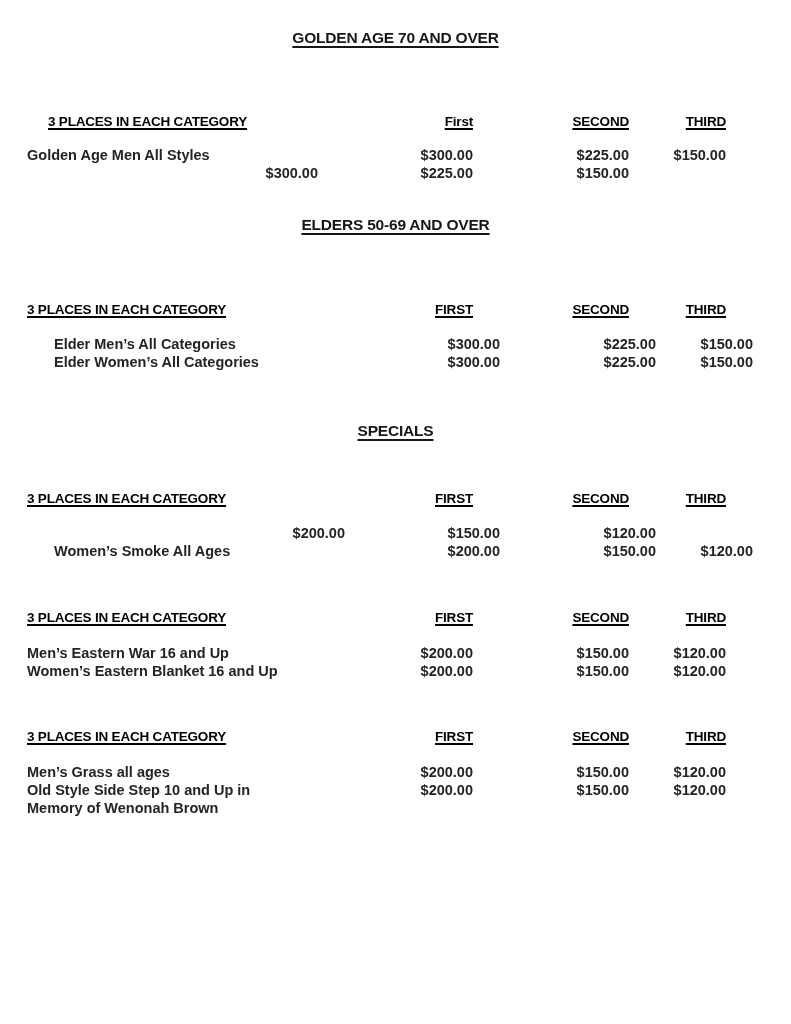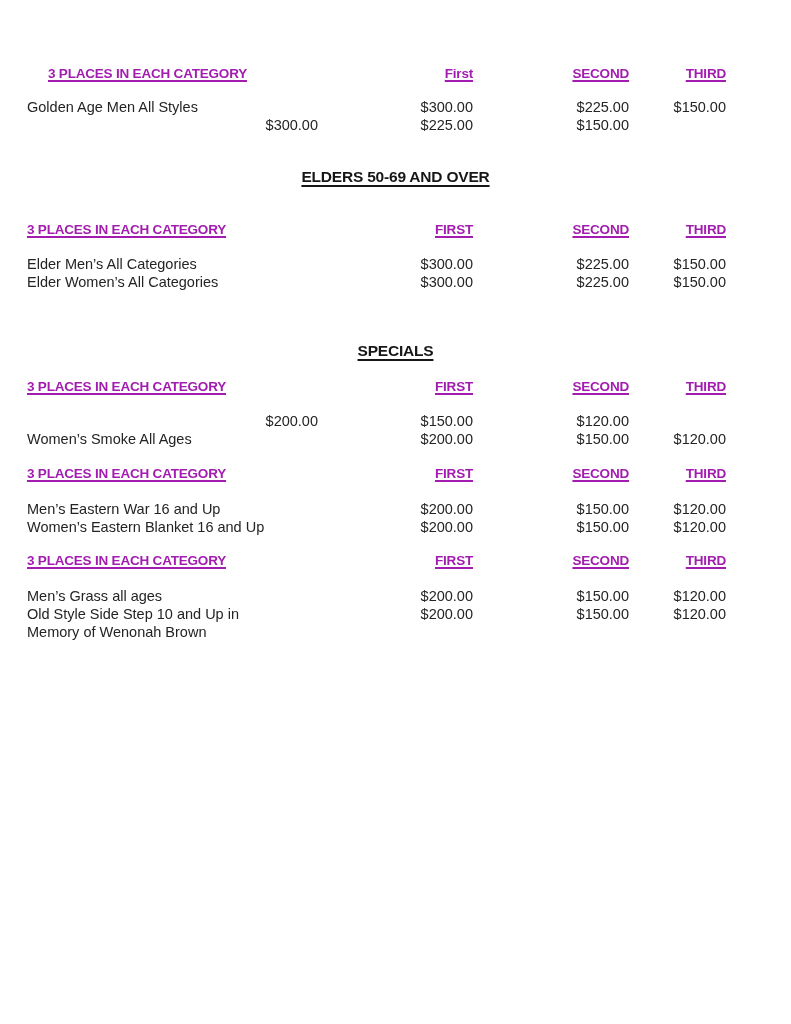--- a/index.html
+++ b/index.html
@@ -37,45 +37,47 @@
     box-sizing: border-box;
   }
   .cell { display: block; }
   .cat  { text-align: left; white-space: pre-line; }
   .col  { text-align: right; }
   .header-row .cell {
     font-size: 13.5px;
     font-weight: 700;
     line-height: 17px;
     letter-spacing: -0.2px;
-    color: #a21caf;
+    color: #000000;
     text-decoration: underline;
     text-decoration-thickness: 1.5px;
     text-underline-offset: 2px;
+    margin-top: 32px;
   }
   .data-row .cell {
     font-size: 14.5px;
-    font-weight: 400;
+    font-weight: 700;
     line-height: 18px;
     color: #242424;
   }
   .indent-extra { padding-left: 21px; }
   .mt16 { margin-top: 16px; }
-  .mt17 { margin-top: 17px; }
+  .mt17 { margin-top: 17px; padding-left: 27px; }
   .mt18 { margin-top: 18px; }
   .mt19 { margin-top: 19px; }
   .mt35 { margin-top: 35px; }
   .mt36 { margin-top: 36px; }
   .mt52 { margin-top: 52px; }
 </style>
 </head>
 <body>
 
 <div class="page">
 
+  <div class="section-title">GOLDEN AGE 70 AND OVER</div>
 
   <div class="grid header-row mt35">
     <div class="cell cat indent-extra">3 PLACES IN EACH CATEGORY</div>
     <div class="cell col">First</div>
     <div class="cell col">SECOND</div>
     <div class="cell col">THIRD</div>
   </div>
 
   <div class="mt16">
     <div class="grid data-row">

